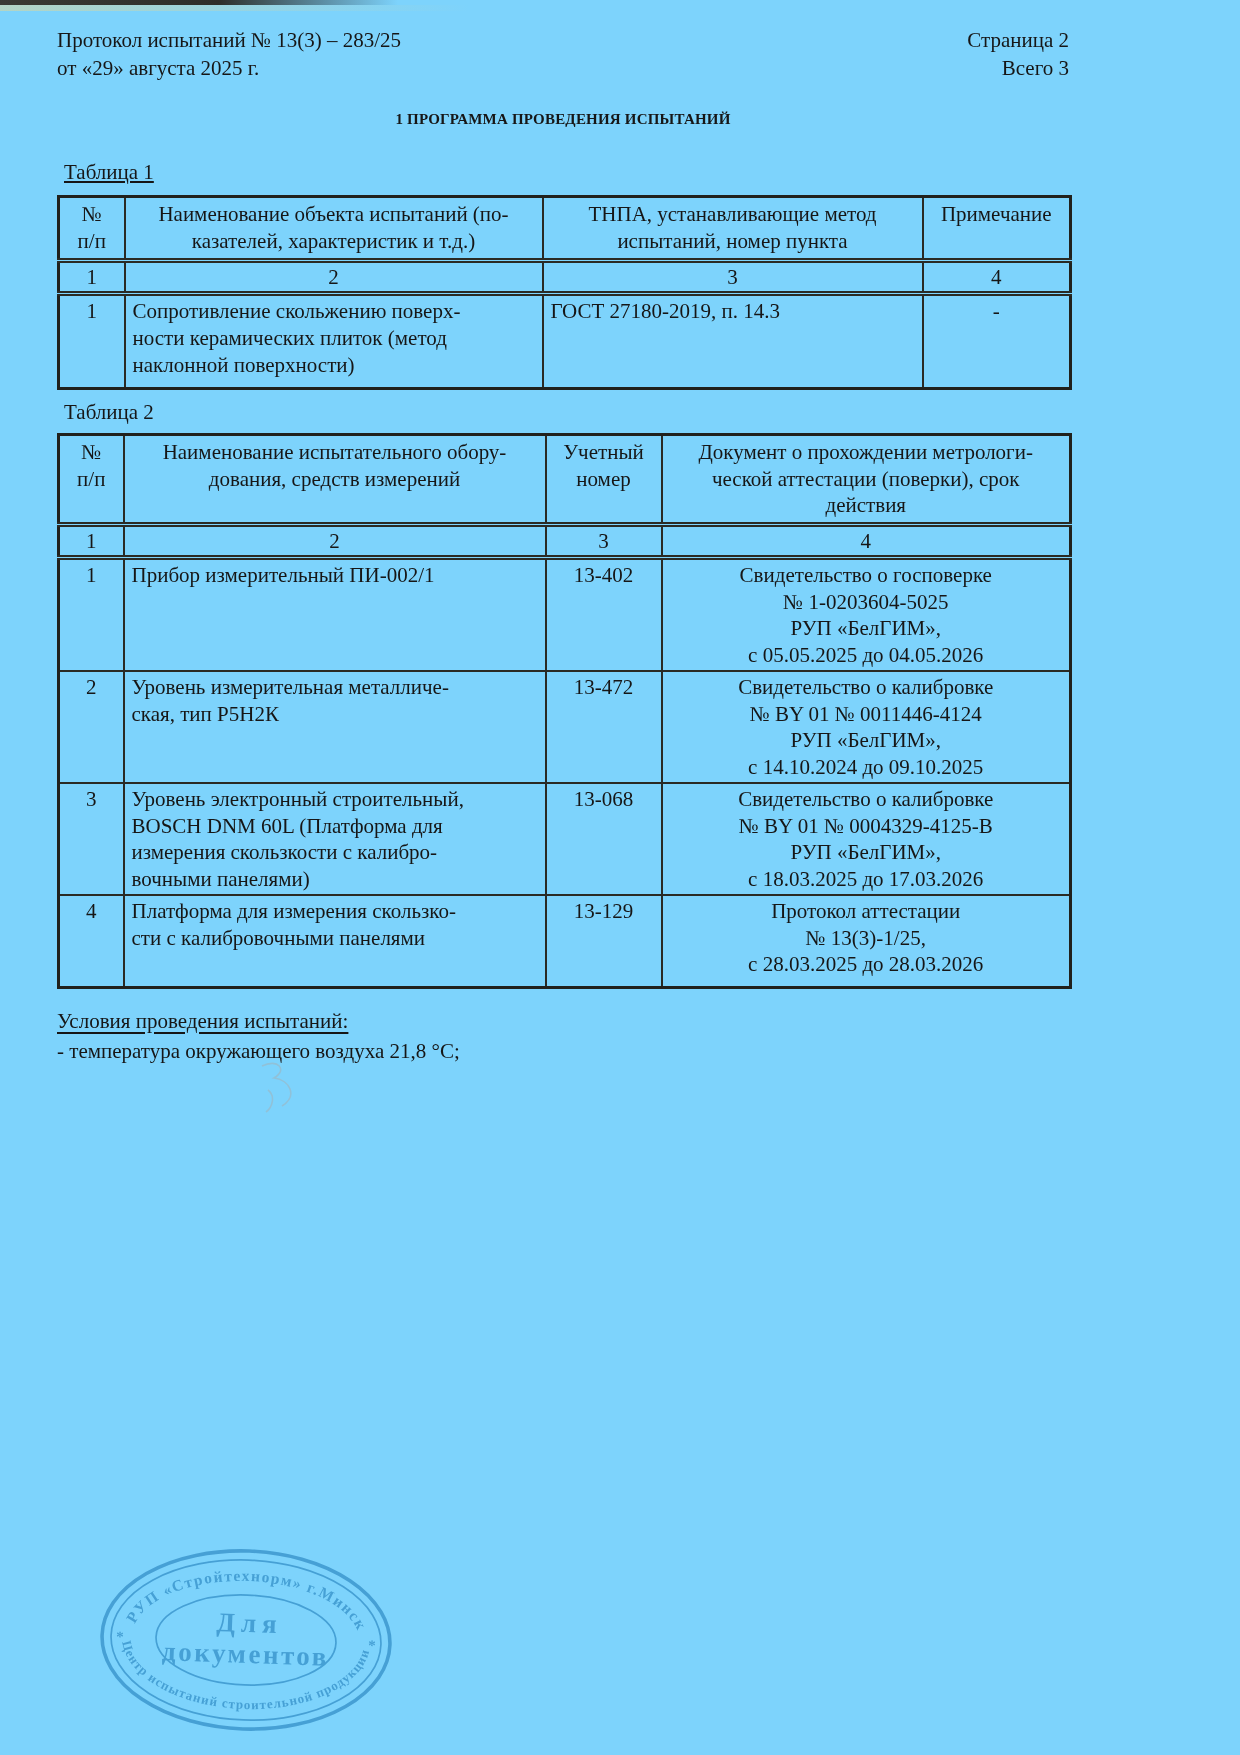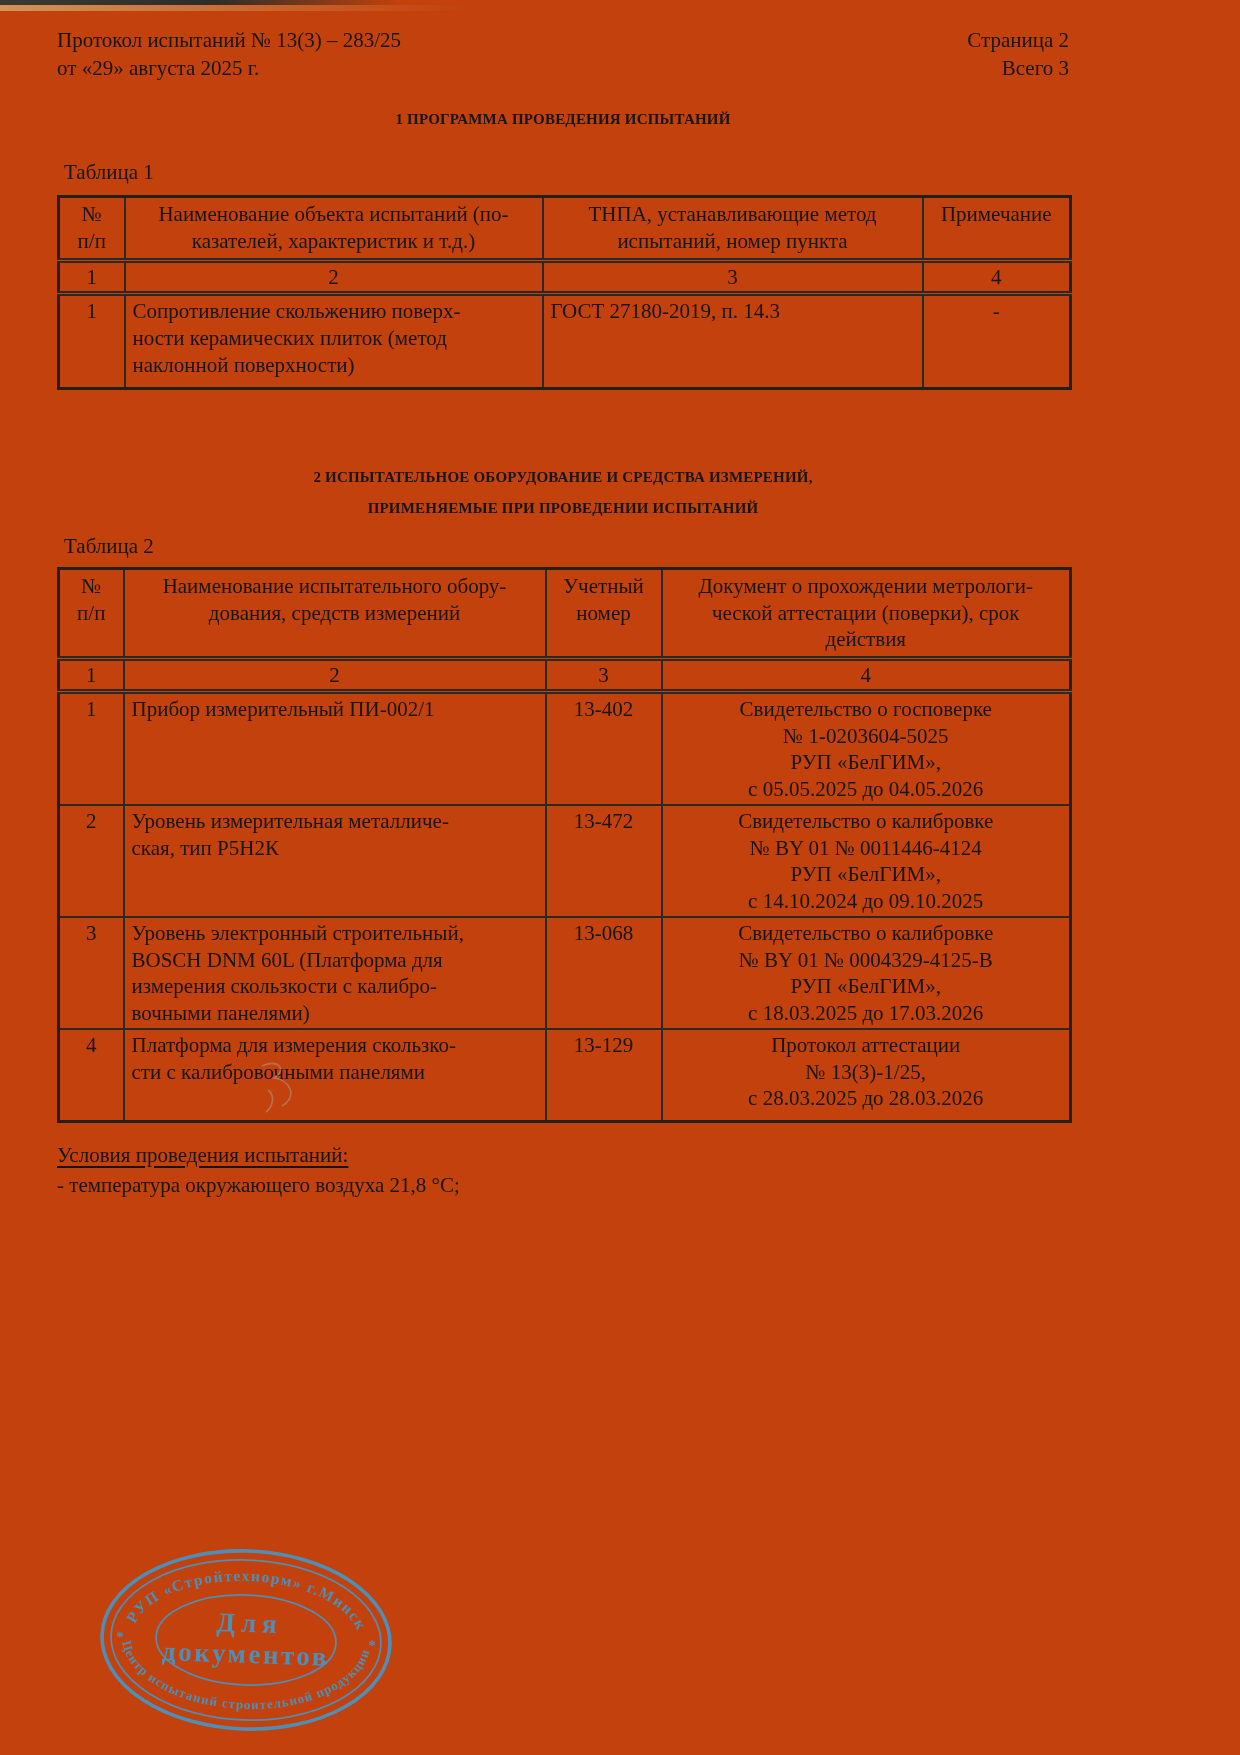--- a/index.html
+++ b/index.html
@@ -1,20 +1,20 @@
 <!DOCTYPE html>
 <html lang="ru"><head>
 <meta charset="utf-8">
 <style>
   html,body{margin:0;padding:0;background:#e8e8e8;}
   .page{
     position:relative;
     width:1240px;height:1755px;
     margin:0 auto;
-    background:#c2410c;
+    background:#7dd3fc;
     box-sizing:border-box;
     padding:26px 171px 4px 57px;
     font-family:"Liberation Serif","DejaVu Serif",serif;
     color:#161616;
     overflow:hidden;
   }
   
   .scan-topline{position:absolute;top:0;left:0;width:398px;height:5px;
     background:linear-gradient(to right,#3a3a33 0%,#2e2e29 55%,rgba(60,60,50,0) 100%);}
   .scan-yellow{position:absolute;top:5px;left:0;width:470px;height:6px;
@@ -22,21 +22,21 @@
   .pen-mark{position:absolute;left:248px;top:1056px;opacity:.45;}
 
   .doc-header{display:flex;justify-content:space-between;font-size:21px;line-height:28px;}
   .doc-header .right{text-align:right;}
 
   .sec-title{text-align:center;font-weight:700;font-size:15px;line-height:31px;letter-spacing:.2px;}
   .title-1{margin-top:22px;}
   .title-2{margin-top:72px;}
 
   .tbl-label{font-size:21px;line-height:27px;margin-left:7px;}
-  .label-1{margin-top:24px;margin-bottom:9px;}
+  .label-1{margin-top:24px;margin-bottom:9px;text-decoration:underline;}
   .label-2{margin-top:9px;margin-bottom:7px;}
 
   table{border-collapse:collapse;table-layout:fixed;width:1012px;border:3px solid #21211c;}
   td{border:2px solid #2a2a24;font-size:21px;line-height:27px;padding:2px 7px;vertical-align:top;
      overflow:hidden;}
   .hdr td{text-align:center;padding:3px 5px;}
   .num-row td{border-top:5px double #2a2a24;border-bottom:5px double #2a2a24;
      text-align:center;line-height:26px;padding:1px;}
   .c-center{text-align:center;}
   .lines{white-space:pre-line;display:block;}
@@ -113,24 +113,20 @@
             <span class="lines">Сопротивление скольжению поверх-
 ности керамических плиток (метод
 наклонной поверхности)</span>
           </td>
       <td>ГОСТ 27180-2019, п. 14.3</td>
       <td class="c-center">-</td>
     </tr>
   </tbody>
     </table>
 
-  <div class="sec-title title-2">
-    <div>2 ИСПЫТАТЕЛЬНОЕ ОБОРУДОВАНИЕ И СРЕДСТВА ИЗМЕРЕНИЙ,</div>
-    <div>ПРИМЕНЯЕМЫЕ ПРИ ПРОВЕДЕНИИ ИСПЫТАНИЙ</div>
-  </div>
   <div class="tbl-label label-2">Таблица 2</div>
 
   <table class="t2">
     <colgroup>
         <col style="width:65px">
         <col style="width:422px">
         <col style="width:116px">
         <col style="width:409px">
       </colgroup>
     <tbody>

